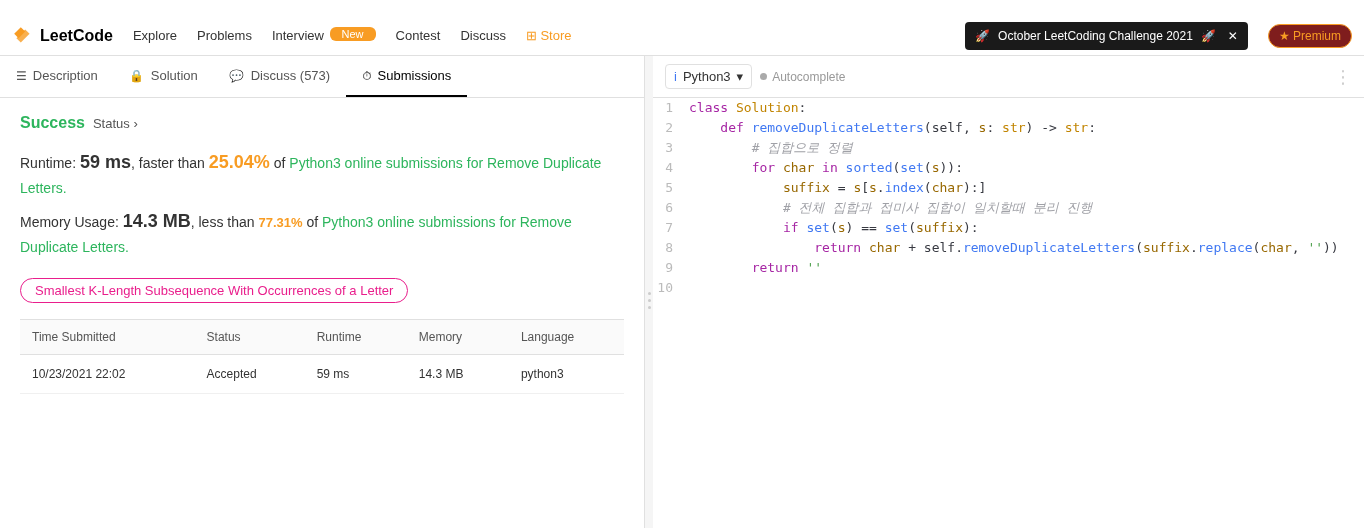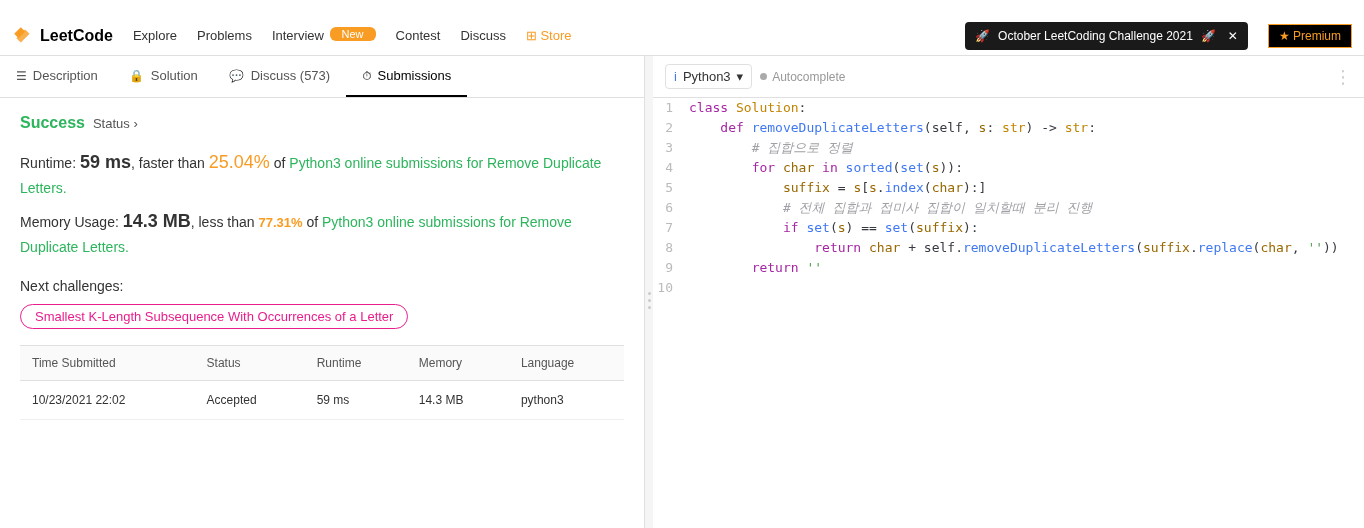--- a/index.html
+++ b/index.html
@@ -15,22 +15,22 @@
     .logo-icon { width: 22px; height: 22px; }
     .nav-link { color: #333; font-size: 13px; text-decoration: none; cursor: pointer; }
     .nav-badge { background: #f89c23; color: #fff; font-size: 11px; padding: 1px 12px; border-radius: 6px; margin-left: 2px; vertical-align: top; }
     .nav-store { color: #f89c23; }
     .october-banner {
       margin-left: auto; display: flex; align-items: center; gap: 8px;
       background: #1a1a1a; color: #fff; font-size: 12px; padding: 4px 10px;
       border-radius: 4px; height: 28px;
     }
     .premium-btn {
-      border: 1px solid #f89c23; color: #f89c23; background: #000000;
-      padding: 4px 10px; border-radius: 0; font-size: 12px; cursor: pointer;
+      border: 1px solid #f89c23; color: #f89c23; background: #7f1d1d;
+      padding: 4px 10px; border-radius: 12px; font-size: 12px; cursor: pointer;
     }
 
     
     .main-layout { display: flex; height: calc(528px - 40px); }
 
     
     .left-panel { width: 645px; border-right: 1px solid #e0e0e0; display: flex; flex-direction: column; overflow: hidden; }
 
     
     .tabs { display: flex; border-bottom: 1px solid #e0e0e0; height: 42px; align-items: center; }
@@ -40,21 +40,21 @@
 
     
     .content { padding: 16px 20px; overflow-y: auto; flex: 1; }
 
     .success-bar { display: flex; align-items: center; gap: 8px; margin-bottom: 16px; }
     .success-label { color: #2db55d; font-weight: 700; font-size: 16px; }
     .details-link { color: #555; font-size: 13px; cursor: pointer; }
 
     .runtime-text { font-size: 14px; color: #333; margin-bottom: 8px; line-height: 1.6; }
     .runtime-text strong { font-size: 18px; }
-    .runtime-pct { color: #f89c23; font-weight: 400; font-size: 18px; }
+    .runtime-pct { color: #f89c23; font-weight: 700; font-size: 18px; }
     .runtime-link { color: #2db55d; text-decoration: none; }
 
     .memory-text { font-size: 14px; color: #333; margin-bottom: 20px; line-height: 1.6; }
     .memory-text strong { font-size: 18px; }
     .memory-pct { color: #f89c23; font-weight: 700; font-size: 13px; }
     .memory-link { color: #2db55d; text-decoration: none; }
 
     .next-challenges { font-size: 14px; color: #333; margin-bottom: 10px; }
 
     .challenge-badge {
@@ -183,21 +183,20 @@
       <p class="runtime-text">
         <span>Runtime: </span><strong>59 ms</strong><span>, faster than</span> <span class="runtime-pct">25.04%</span> <span>of </span><a class="runtime-link">Python3 online submissions for Remove Duplicate Letters.</a>
       </p>
 
       
       <p class="memory-text">
         <span>Memory Usage: </span><strong>14.3 MB</strong><span>, less than</span> <span class="memory-pct">77.31%</span> <span>of </span><a class="memory-link">Python3 online submissions for Remove Duplicate Letters.</a>
       </p>
 
       
-      <p class="next-challenges">Next challenges:</p>
       <div class="challenge-badge">
         <span>Smallest K-Length Subsequence With Occurrences of a Letter</span>
       </div>
 
       
 
       
       <table class="submissions-table">
         <thead>
           <tr>

